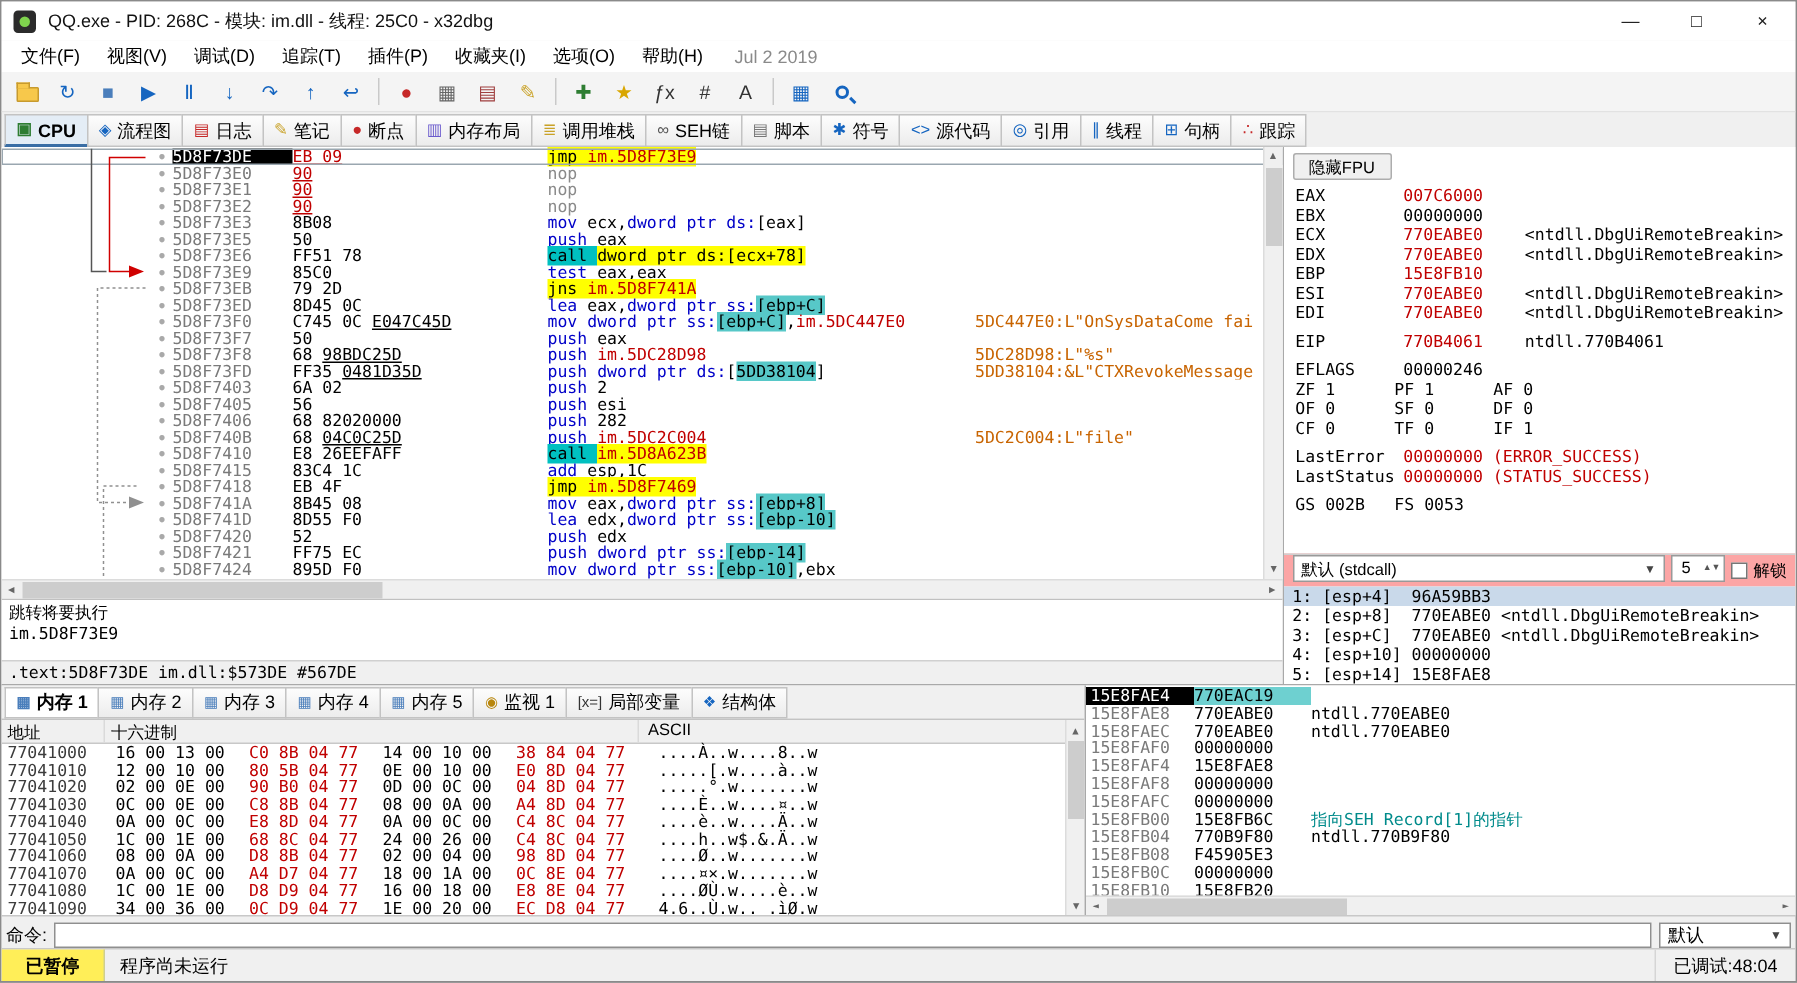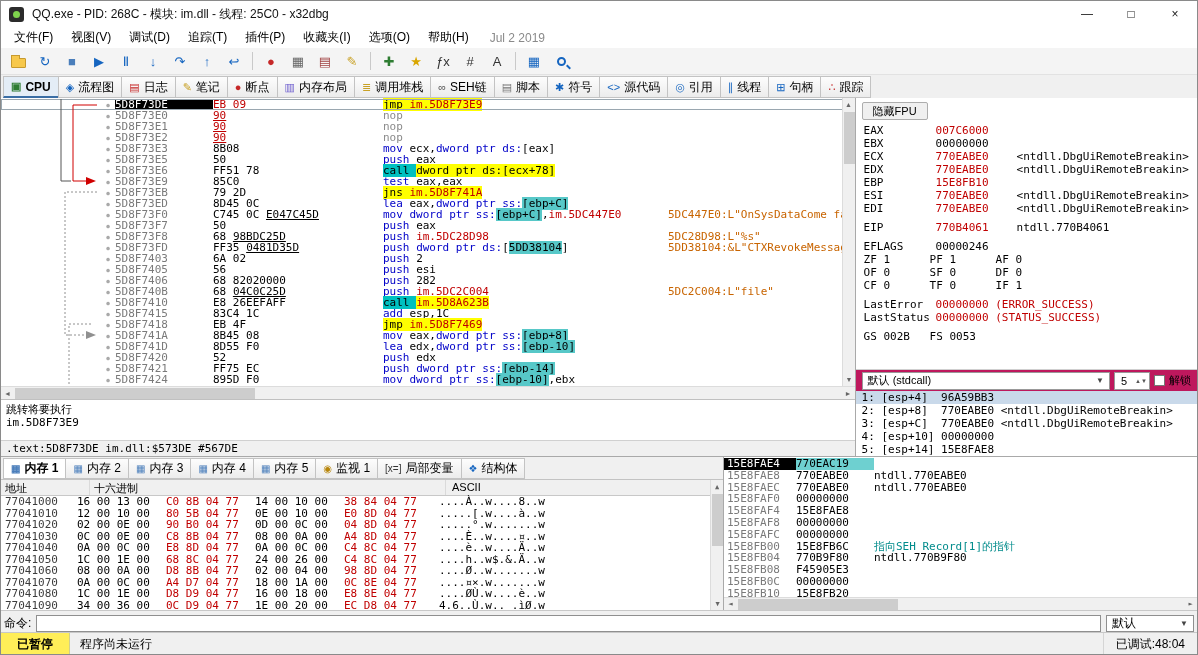--- a/index.html
+++ b/index.html
@@ -39,21 +39,21 @@
 .ticon{font-size:11px;line-height:11px}
 
 
 .main{flex:none;height:358px;display:flex;background:#fff}
 .mleft{width:855px;display:flex;flex-direction:column;position:relative}
 .disasm{height:288px;position:relative;background:#fff;overflow:hidden;font-family:"DejaVu Sans Mono","Liberation Mono",monospace;font-size:11px;padding-top:1px}
 #arrows{position:absolute;left:0;top:1px;width:100px;height:287px}
 .drow{height:11px;line-height:11px;display:flex;white-space:pre}
 .drow.sel-row{outline:1px solid #9aa7b0;outline-offset:-1px}
 .dbullet{width:14px;margin-left:100px;color:#a9a9a9;font-size:6px;text-align:center;line-height:11px;flex:none}
-.daddr{width:98px;color:#7a7a7a;flex:none}
+.daddr{width:80px;color:#7a7a7a;flex:none}
 .daddr.cip{background:#000;color:#fff}
 .dbytes{width:170px;flex:none}
 .dins{width:285px;flex:none}
 .dcmt{flex:1;color:#c86400;overflow:hidden}
 .t-b{color:#000}
 .t-bu{color:#000;text-decoration:underline}
 .t-patch{color:#c00000;text-decoration:underline}
 .t-mn{color:#0000c8}
 .t-ptr{color:#0000c8}
 .t-gray{color:#8a8a8a}
@@ -81,41 +81,41 @@
 .registers{width:343px;border-left:1px solid #a9a9a9;background:#fff;font-family:"DejaVu Sans Mono","Liberation Mono",monospace;font-size:11px;display:flex;flex-direction:column;overflow:hidden}
 .fpubtn{margin:4px 0 4px 6px;width:66px;height:18px;font-size:11px;font-family:"Liberation Sans",sans-serif;background:#f0f0f0;border:1px solid #adadad;border-radius:2px}
 .regline{height:13px;line-height:13px;padding-left:8px;white-space:pre}
 .reggap{height:6px}
 .rk{display:inline-block;min-width:72px}
 .rv.red{color:#c00000}
 .rc{margin-left:28px}
 .flagpair{display:in
 line-block}
 .flagpair{display:inline-block;min-width:66px}
-.regbottom{height:22px;display:flex;align-items:center;gap:4px;padding:0 6px;border-top:1px solid #cfcfcf;background:#be185d;font-family:"Liberation Sans",sans-serif;margin-top:auto;flex:none}
+.regbottom{height:22px;display:flex;gap:4px;padding:0 6px;border-top:1px solid #cfcfcf;background:#fca5a5;font-family:"Liberation Sans",sans-serif;margin-top:auto;flex:none}
 .ccombo{flex:1;height:18px;border:1px solid #999;background:#fff;display:flex;align-items:center;justify-content:space-between;padding:0 5px}
 .carr{font-size:8px;color:#444}
 .spin{width:36px;height:18px;border:1px solid #999;background:#fff;display:flex;align-items:center;justify-content:space-between;padding:0 2px 0 6px}
 .spin .ud{display:flex;flex-direction:column;font-size:6px;line-height:6px;color:#555}
 .unlock{display:flex;align-items:center;gap:4px}
 .cbox{width:11px;height:11px;border:1px solid #777;background:#fff;display:inline-block}
 .argline{height:13px;line-height:13px;padding-left:6px;white-space:pre;flex:none}
 .argline.sel{background:#c9d9ea}
 
 
 .bottom{flex:none;height:154px;display:flex;background:#fff;border-top:1px solid #a9a9a9}
 .bleft{width:722px;display:flex;flex-direction:column}
 .btabs{height:22px;display:flex;align-items:flex-end;background:#f0f0f0;padding-left:2px;flex:none}
 .btab{height:21px;display:flex;align-items:center;padding:0 7px;border:1px solid #c3c3c3;border-right:none;background:linear-gradient(#fdfdfd,#ececec);gap:4px;white-space:nowrap}
 .btab:last-child{border-right:1px solid #c3c3c3}
 .btab.active{background:#fff;font-weight:bold}
 .bticon{font-size:10px;line-height:10px}
 .dump{flex:1;font-family:"DejaVu Sans Mono","Liberation Mono",monospace;font-size:11px;overflow:hidden;position:relative;border-top:1px solid #c3c3c3}
 .dhead{height:16px;background:#f0f0f0;border-bottom:1px solid #c8c8c8;display:flex;font-family:"Liberation Sans",sans-serif;font-size:11px}
-.dh-addr{width:89px;padding:1px 0 0 4px;border-right:1px solid #dadada}
+.dh-addr{width:69px;padding:1px 0 0 4px;border-right:1px solid #dadada}
 .dh-hex{width:356px;padding:1px 0 0 4px;border-right:1px solid #dadada}
 .dh-ascii{flex:1;padding:1px 0 0 6px}
 .dumprow{height:11.5px;line-height:11.5px;display:flex;white-space:pre}
 .du-addr{width:76px;padding-left:4px;color:#3c3c3c;flex:none}
 .du-g{width:89px;flex:none}
 .du-g.g-red{color:#c00000}
 .du-ascii{padding-left:6px}
 .dump .vscroll{height:100%;right:0;top:0}
 .stack{flex:1;border-left:1px solid #a9a9a9;font-family:"DejaVu Sans Mono","Liberation Mono",monospace;font-size:11px;position:relative;overflow:hidden;background:#fff;padding-top:1px}
 .srow{height:11.8px;line-height:11.8px;display:flex;white-space:pre}

